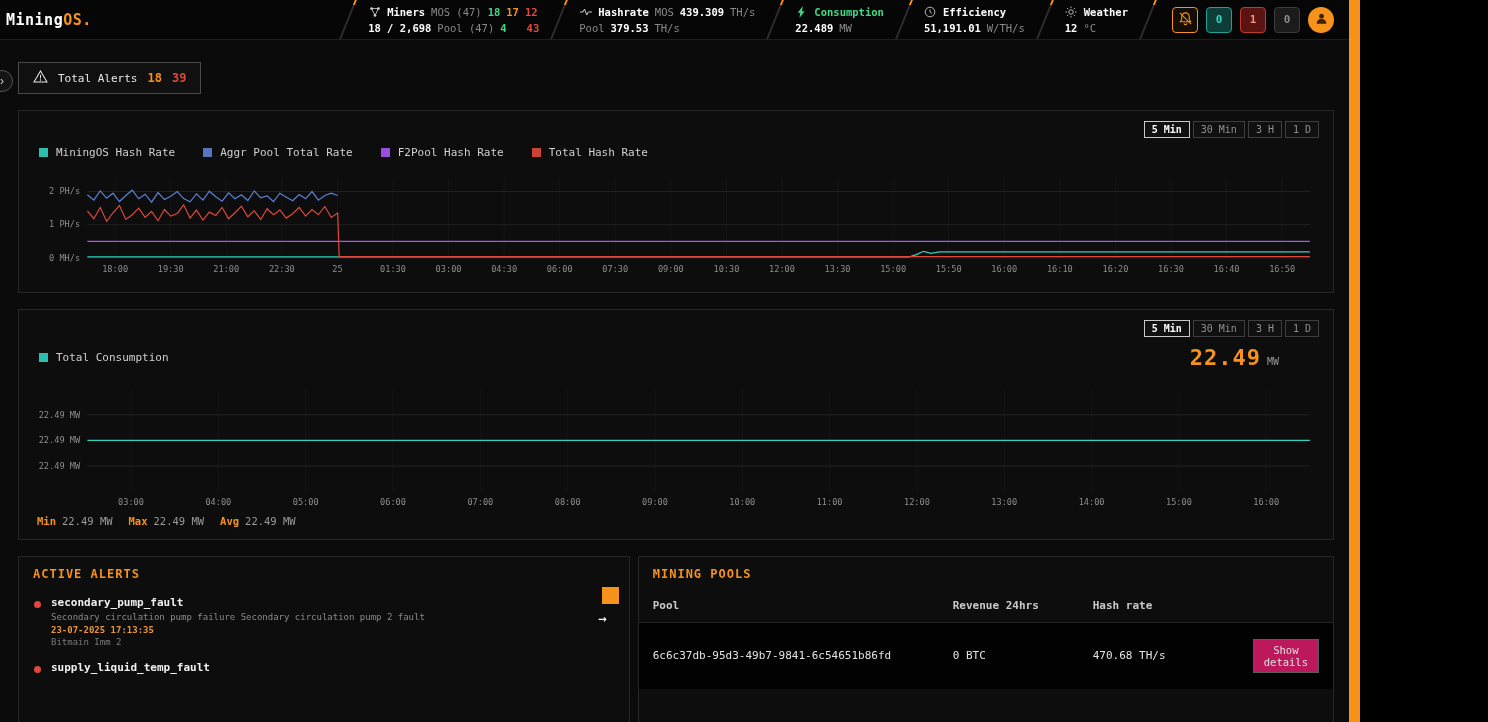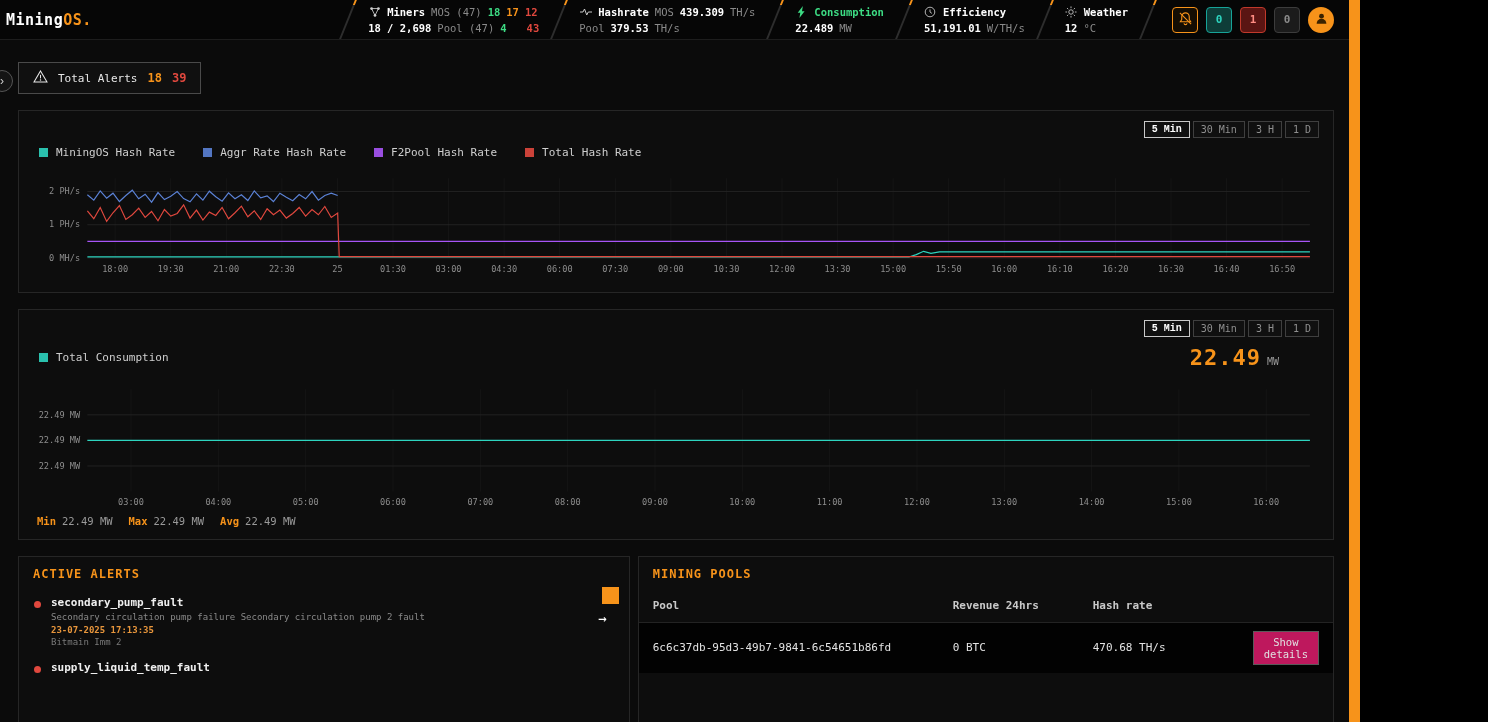--- a/index.html
+++ b/index.html
@@ -51,21 +51,21 @@
                  text-align:center;cursor:pointer;z-index:20;}
   .alerts-chip{display:inline-flex;align-items:center;gap:10px;border:1px solid #4a4a4a;background:#101010;
                padding:7px 14px;font-size:11px;color:#e8e8e8;margin-bottom:16px;cursor:pointer;}
   .alerts-chip svg{width:15px;height:13px;}
   .alerts-chip .org,.alerts-chip .red{font-size:12px;}
 
   .panel{border:1px solid #262626;background:#0d0d0d;padding:10px 14px 12px 14px;margin-bottom:16px;}
   .controls-row{display:flex;justify-content:flex-end;gap:3px;margin-bottom:6px;}
   .range-btn{font-size:10px;padding:2px 7px;border:1px solid #3f3f3f;background:#101010;color:#8f8f8f;
              cursor:pointer;font-family:inherit;}
-  .range-btn.active{border-color:#c9c9c9;color:#fff;font-weight:bold;font-family:Liberation Mono, monospace;}
+  .range-btn.active{border-color:#c9c9c9;color:#fff;font-weight:bold;}
   .legend-row{display:flex;align-items:center;gap:28px;margin:8px 0 12px 6px;}
   .legend-item{display:flex;align-items:center;gap:8px;font-size:11px;color:#cfcfcf;cursor:pointer;}
   .chip{width:9px;height:9px;display:inline-block;opacity:.9;}
   .legend-row.spread{justify-content:space-between;}
   .big-val{display:flex;align-items:baseline;gap:6px;margin-right:40px;}
   .big-val .v{font-size:22px;font-weight:bold;color:#f7931a;letter-spacing:1px;}
   .big-val .u{font-size:10px;color:#9a9a9a;}
   .chart-svg{display:block;width:100%;height:auto;}
   .stats-row{margin-top:2px;margin-left:4px;font-size:10.5px;color:#9a9a9a;display:flex;gap:6px;}
   .stats-row .org{margin-left:10px;}
@@ -81,21 +81,21 @@
   .alert-desc{font-size:9px;color:#8a8a8a;margin-top:3px;}
   .alert-time{font-size:9px;color:#e8963c;margin-top:3px;font-weight:bold;}
   .alert-device{font-size:9px;color:#7a7a7a;margin-top:2px;}
   .alerts-side{position:absolute;right:10px;top:30px;display:flex;flex-direction:column;align-items:flex-end;gap:6px;}
   .sq-btn{width:17px;height:17px;background:#f7931a;border:none;cursor:pointer;}
   .arrow-btn{background:none;border:none;color:#fff;font-size:14px;cursor:pointer;font-family:inherit;margin-right:12px;}
 
   .pools-head{display:grid;grid-template-columns:300px 140px 1fr;padding:10px 14px;color:#c9c9c9;
               font-weight:bold;font-size:11px;}
   .pools-row{display:grid;grid-template-columns:300px 140px 160px 1fr;background:#020202;
-             border-top:1px solid #232323;padding:8px 14px;align-items:center;font-size:11px;color:#e3e3e3;cursor:pointer;}
+             border-top:1px solid #232323;padding:16px 14px;align-items:center;font-size:11px;color:#e3e3e3;cursor:pointer;}
   .show-details{justify-self:end;border:1px solid #5a5a5a;background:#be185d;color:#e0e0e0;
                 padding:4px 10px;font-size:10.5px;font-family:inherit;cursor:pointer;}
 </style>
 </head>
 <body>
 
 <div id="page">
   <div class="right-strip"></div>
 
   <header>
@@ -265,21 +265,21 @@
         <button class="range-btn">3 H</button>
         <button class="range-btn">1 D</button>
       </div>
       <div class="legend-row">
         <span class="legend-item">
           <span class="chip" style="background: rgb(45, 212, 191);"></span>
           <span>MiningOS Hash Rate</span>
         </span>
         <span class="legend-item">
           <span class="chip" style="background: rgb(91, 130, 214);"></span>
-          <span>Aggr Rate Hash Rate</span>
+          <span>Aggr Pool Total Rate</span>
         </span>
         <span class="legend-item">
           <span class="chip" style="background: rgb(168, 85, 247);"></span>
           <span>F2Pool Hash Rate</span>
         </span>
         <span class="legend-item">
           <span class="chip" style="background: rgb(224, 72, 62);"></span>
           <span>Total Hash Rate</span>
         </span>
       </div>

